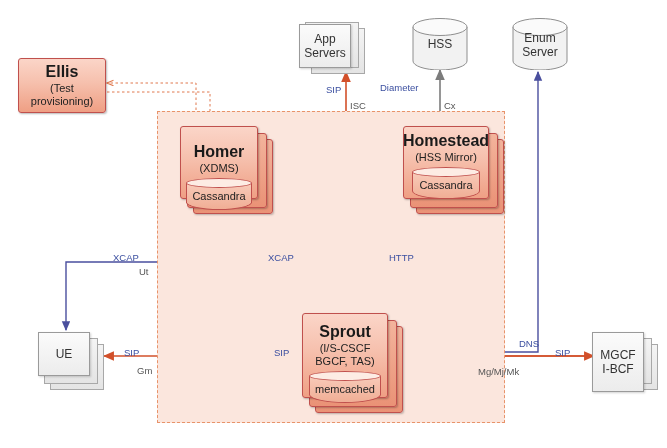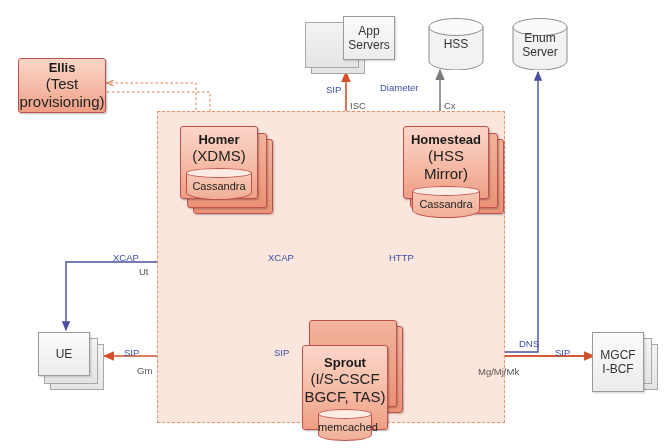--- a/index.html
+++ b/index.html
@@ -38,25 +38,25 @@
   .redbox {
     border: 1px solid #c0504d;
     border-radius: 3px;
     background: linear-gradient(to bottom, #fbd5c8 0%, #f6c0ad 45%, #ef9f84 100%);
     color: #222222;
     box-shadow: 1px 1px 2px rgba(0,0,0,0.28);
     z-index: 6;
   }
   .redbox .title {
     font-weight: bold;
-    font-size: 13px;
+    font-size: 16px;
     color: #1a1a1a;
   }
   .redbox .sub {
-    font-size: 15px;
+    font-size: 11px;
     color: #222222;
   }
   
   .stack-sheet {
     position: absolute;
     border: 1px solid #c0504d;
     border-radius: 3px;
     background: linear-gradient(to bottom, #f3b49c 0%, #ea9276 100%);
     box-shadow: 1px 1px 2px rgba(0,0,0,0.25);
   }
@@ -204,47 +204,47 @@
 
   <div class="node redbox" style="left:18px; top:58px; width:88px; height:55px;">
     <div class="title">Ellis</div>
     <div class="sub">(Test</div>
     <div class="sub">provisioning)</div>
   </div>
 
   <div style="position:absolute; left:299px; top:16px; width:70px; height:62px; z-index:5;">
     <div class="grey-sheet" style="left:12px; top:12px; width:52px; height:44px;"></div>
     <div class="grey-sheet" style="left:6px; top:6px; width:52px; height:44px;"></div>
-    <div class="node greybox" style="left:0px; top:0px; width:52px; height:44px;margin-left:44px;">
+    <div class="node greybox" style="left:0px; top:8px; width:52px; height:44px;">
       <div>App</div>
       <div>Servers</div>
     </div>
   </div>
 
-  <div class="cyl" style="left:412px; top:18px; width:56px; height:52px;margin-left:16px;">
+  <div class="cyl" style="left:412px; top:18px; width:56px; height:52px;">
     <svg width="56" height="52" viewBox="0 0 56 52">
       <path d="M1,9 L1,43 A27,9 0 0 0 55,43 L55,9 Z" fill="#f2f2f2" stroke="#8e8e8e" stroke-width="1"></path>
       <ellipse cx="28" cy="9" rx="27" ry="8.5" fill="#fafafa" stroke="#8e8e8e" stroke-width="1"></ellipse>
     </svg>
     <div class="cyl-label" style="top:20px;">HSS</div>
   </div>
 
   <div class="cyl" style="left:512px; top:18px; width:56px; height:64px;">
     <svg width="56" height="52" viewBox="0 0 56 52">
       <path d="M1,9 L1,43 A27,9 0 0 0 55,43 L55,9 Z" fill="#f2f2f2" stroke="#8e8e8e" stroke-width="1"></path>
       <ellipse cx="28" cy="9" rx="27" ry="8.5" fill="#fafafa" stroke="#8e8e8e" stroke-width="1"></ellipse>
     </svg>
     <div class="cyl-label" style="top:14px;">Enum</div>
     <div class="cyl-label" style="top:28px;">Server</div>
   </div>
 
   <div style="position:absolute; left:180px; top:126px; width:95px; height:88px; z-index:5;">
     <div class="stack-sheet" style="left:13px; top:13px; width:78px; height:73px;"></div>
     <div class="stack-sheet" style="left:7px; top:7px; width:78px; height:73px;"></div>
-    <div class="node redbox" style="left:0px; top:0px; width:78px; height:73px; padding-top:5px;">
+    <div class="node redbox" style="left:0px; top:0px; width:78px; height:73px; padding-top:16px;">
       <div class="title">Homer</div>
       <div class="sub">(XDMS)</div>
       <div class="inner-cyl" style="width:66px;">
         <div class="body"></div>
         <div class="top"></div>
         <div class="txt">Cassandra</div>
       </div>
     </div>
   </div>
 
@@ -267,25 +267,25 @@
     <div class="grey-sheet" style="left:6px; top:6px; width:52px; height:44px;"></div>
     <div class="node greybox" style="left:0px; top:0px; width:52px; height:44px;">
       <div>UE</div>
     </div>
   </div>
 
 
   <div style="position:absolute; left:302px; top:313px; width:105px; height:100px; z-index:5;">
     <div class="stack-sheet" style="left:13px; top:13px; width:86px; height:85px;"></div>
     <div class="stack-sheet" style="left:7px; top:7px; width:86px; height:85px;"></div>
-    <div class="node redbox" style="left:0px; top:0px; width:86px; height:85px; padding-top:9px;margin-top:32px;">
+    <div class="node redbox" style="left:0px; top:0px; width:86px; height:85px; padding-top:9px;">
       <div class="title">Sprout</div>
       <div class="sub">(I/S-CSCF</div>
       <div class="sub">BGCF, TAS)</div>
-      <div class="inner-cyl" style="width:54px;">
+      <div class="inner-cyl" style="width:72px;">
         <div class="body"></div>
         <div class="top"></div>
         <div class="txt">memcached</div>
       </div>
     </div>
   </div>
 
   <div style="position:absolute; left:592px; top:332px; width:70px; height:62px; z-index:5;">
     <div class="grey-sheet" style="left:12px; top:12px; width:52px; height:44px;"></div>
     <div class="grey-sheet" style="left:6px; top:6px; width:52px; height:44px;"></div>

